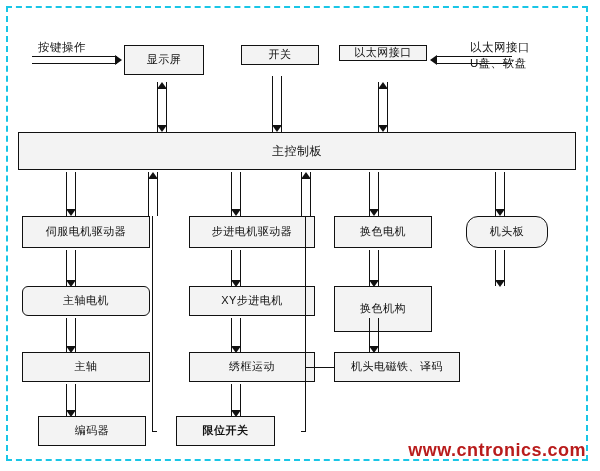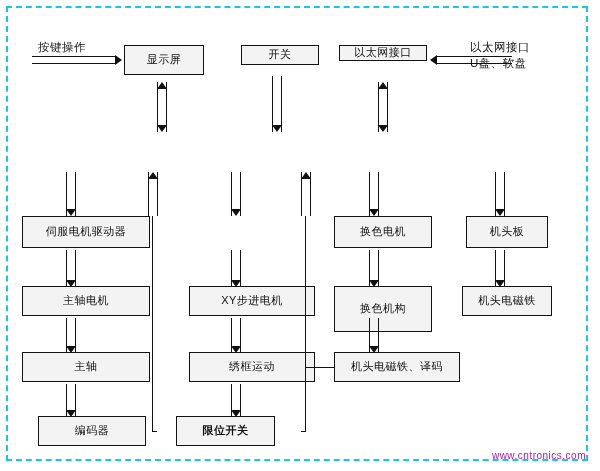--- a/index.html
+++ b/index.html
@@ -109,23 +109,24 @@
     box-sizing: border-box;
   }
   .sline {
     position: absolute;
     background: #111111;
   }
   .watermark {
     position: absolute;
     right: 14px;
     bottom: 10px;
-    font-size: 10px;
-    color: #a21caf;
+    font-size: 18px;
+    color: #b91c1c;
     letter-spacing: 0.5px;
+    font-weight: bold;
   }
 </style>
 </head>
 <body>
 
 <div id="stage">
 
   <div id="frame"></div>
 
   <div class="plain" style="left:38px; top:40px;">按键操作</div>
@@ -159,20 +160,21 @@
     <div class="shaft"></div>
   </div>
   <div class="arrow-down" style="left:272px; top:125px;"></div>
 
   <div class="vconn" style="left:378px; top:82px; width:10px; height:50px;">
     <div class="shaft"></div>
   </div>
   <div class="arrow-up" style="left:378px; top:82px;"></div>
   <div class="arrow-down" style="left:378px; top:125px;"></div>
 
+  <div class="box wide" style="left:18px; top:132px; width:558px; height:38px;">主控制板</div>
 
   <div class="vconn" style="left:66px; top:172px; width:10px; height:44px;">
     <div class="shaft"></div>
   </div>
   <div class="arrow-down" style="left:66px; top:209px;"></div>
 
   <div class="vconn" style="left:231px; top:172px; width:10px; height:44px;">
     <div class="shaft"></div>
   </div>
   <div class="arrow-down" style="left:231px; top:209px;"></div>
@@ -192,24 +194,25 @@
   </div>
   <div class="arrow-up" style="left:148px; top:172px;"></div>
 
   <div class="vconn" style="left:301px; top:172px; width:10px; height:44px;">
     <div class="shaft"></div>
   </div>
   <div class="arrow-up" style="left:301px; top:172px;"></div>
 
   <div class="box" style="left:22px; top:216px; width:128px; height:32px;">伺服电机驱动器</div>
 
+  <div class="box" style="left:189px; top:216px; width:126px; height:32px;">步进电机驱动器</div>
 
   <div class="box" style="left:334px; top:216px; width:98px; height:32px;">换色电机</div>
 
-  <div class="box" style="left:466px; top:216px; width:82px; height:32px;">机头板</div>
+  <div class="box" style="left:466px; top:216px; width:82px; height:32px;border-radius:12px;">机头板</div>
 
   <div class="vconn" style="left:66px; top:250px; width:10px; height:36px;">
     <div class="shaft"></div>
   </div>
   <div class="arrow-down" style="left:66px; top:280px;"></div>
 
   <div class="vconn" style="left:231px; top:250px; width:10px; height:36px;">
     <div class="shaft"></div>
   </div>
   <div class="arrow-down" style="left:231px; top:280px;"></div>
@@ -217,27 +220,26 @@
   <div class="vconn" style="left:369px; top:250px; width:10px; height:36px;">
     <div class="shaft"></div>
   </div>
   <div class="arrow-down" style="left:369px; top:280px;"></div>
 
   <div class="vconn" style="left:495px; top:250px; width:10px; height:36px;">
     <div class="shaft"></div>
   </div>
   <div class="arrow-down" style="left:495px; top:280px;"></div>
 
-  <div class="box" style="left:22px; top:286px; width:128px; height:30px;">主轴电机</div>
+  <div class="box" style="left:22px; top:286px; width:128px; height:30px;border-radius:6px;">主轴电机</div>
 
   <div class="box" style="left:189px; top:286px; width:126px; height:30px;text-align:center;">XY步进电机</div>
 
   <div class="box" style="left:334px; top:286px; width:98px; height:46px;">换色机构</div>
 
-  <div class="box" style="left:462px; top:286px; width:90px; height:30px;">机头电磁铁</div>
 
   <div class="vconn" style="left:66px; top:318px; width:10px; height:34px;">
     <div class="shaft"></div>
   </div>
   <div class="arrow-down" style="left:66px; top:346px;"></div>
 
   <div class="vconn" style="left:231px; top:318px; width:10px; height:34px;">
     <div class="shaft"></div>
   </div>
   <div class="arrow-down" style="left:231px; top:346px;"></div>

